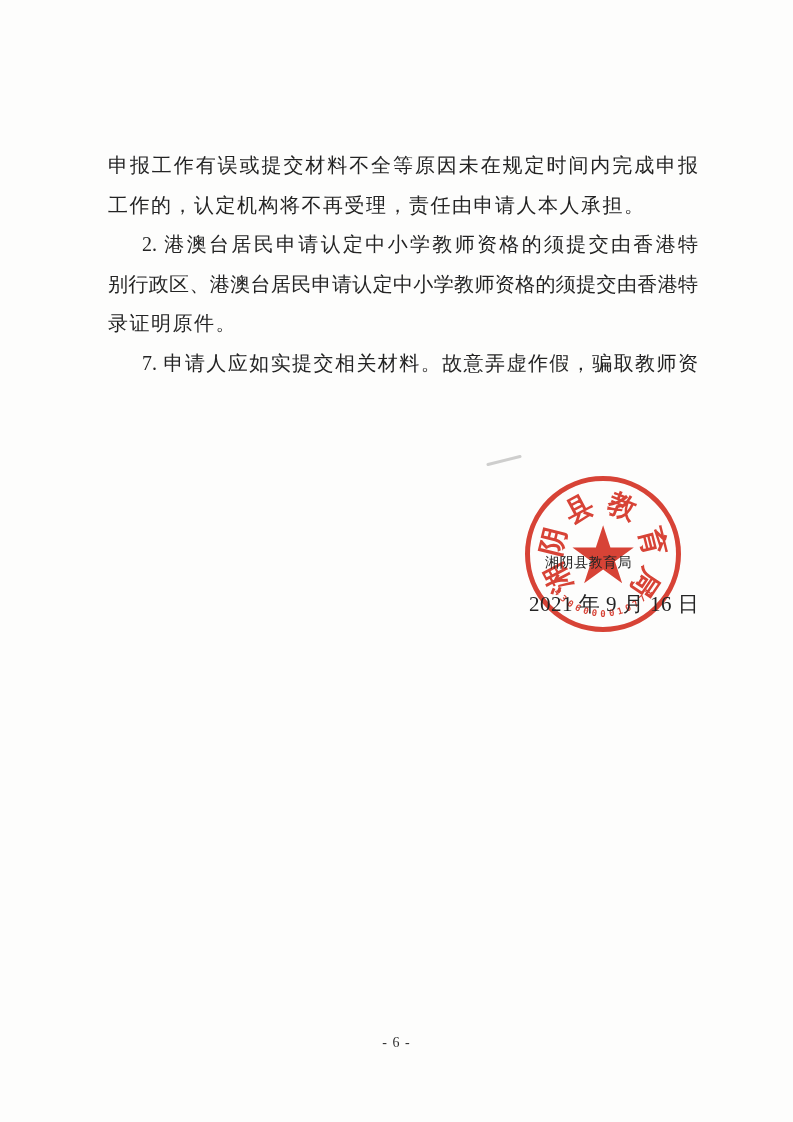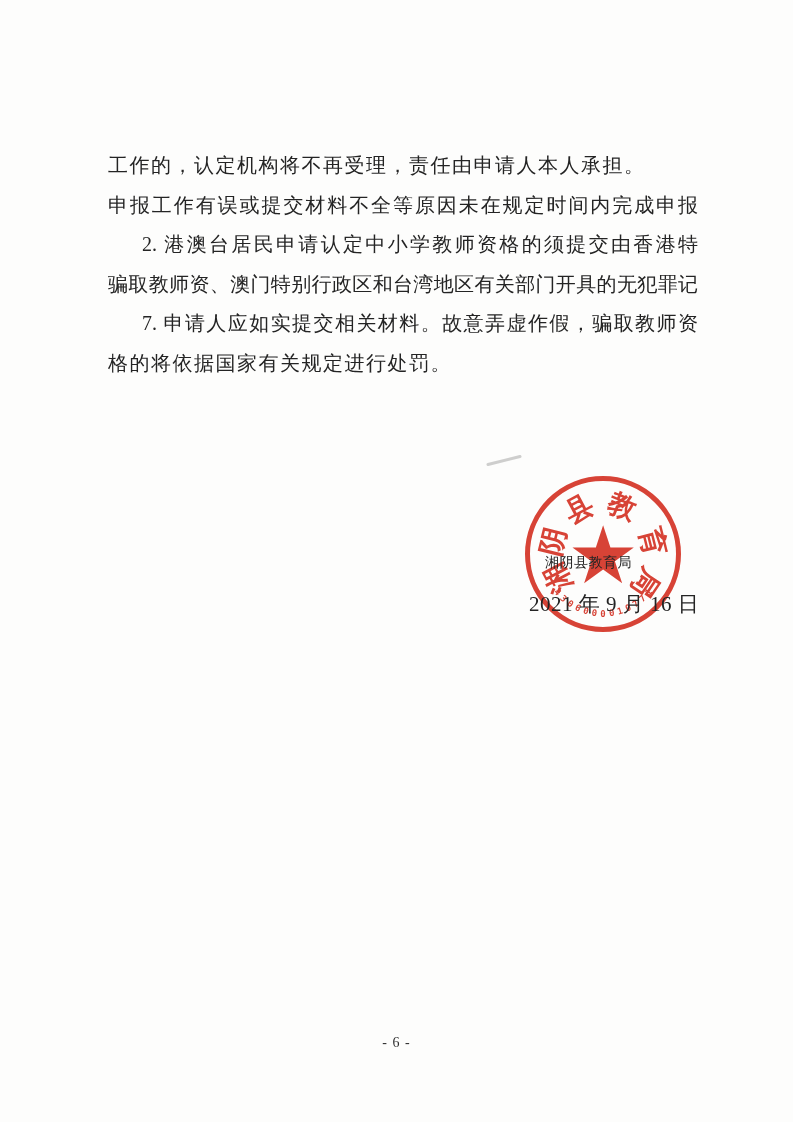--- a/index.html
+++ b/index.html
@@ -91,26 +91,26 @@
     font-size:14px;letter-spacing:1px;
     color:#303030;
   }
 </style>
 </head>
 <body>
 
 <div class="page">
 
   <div class="body-text">
+      <div class="line justify">申报工作有误或提交材料不全等原因未在规定时间内完成申报</div>
       <div class="line">工作的，认定机构将不再受理，责任由申请人本人承担。</div>
-      <div class="line justify">申报工作有误或提交材料不全等原因未在规定时间内完成申报</div>
       <div class="line justify indent">2. 港澳台居民申请认定中小学教师资格的须提交由香港特</div>
-      <div class="line justify">骗取教师资、澳门特别行政区和台湾地区有关部门开具的无犯罪记</div>
+      <div class="line justify">别行政区、港澳台居民申请认定中小学教师资格的须提交由香港特</div>
+      <div class="line">录证明原件。</div>
       <div class="line justify indent">7. 申请人应如实提交相关材料。故意弄虚作假，骗取教师资</div>
-      <div class="line">格的将依据国家有关规定进行处罚。</div>
     </div>
 
   <div class="scan-artifact"></div>
 
   <div class="seal">
     <div class="seal-ring"></div>
     <span class="seal-star">★</span>
     <div>
         <span class="seal-arc-char" style="transform: translate(-50%, -50%) rotate(-118deg) translateY(-51px);">湘</span>
         <span class="seal-arc-char" style="transform: translate(-50%, -50%) rotate(-76deg) translateY(-51px);">阴</span>

